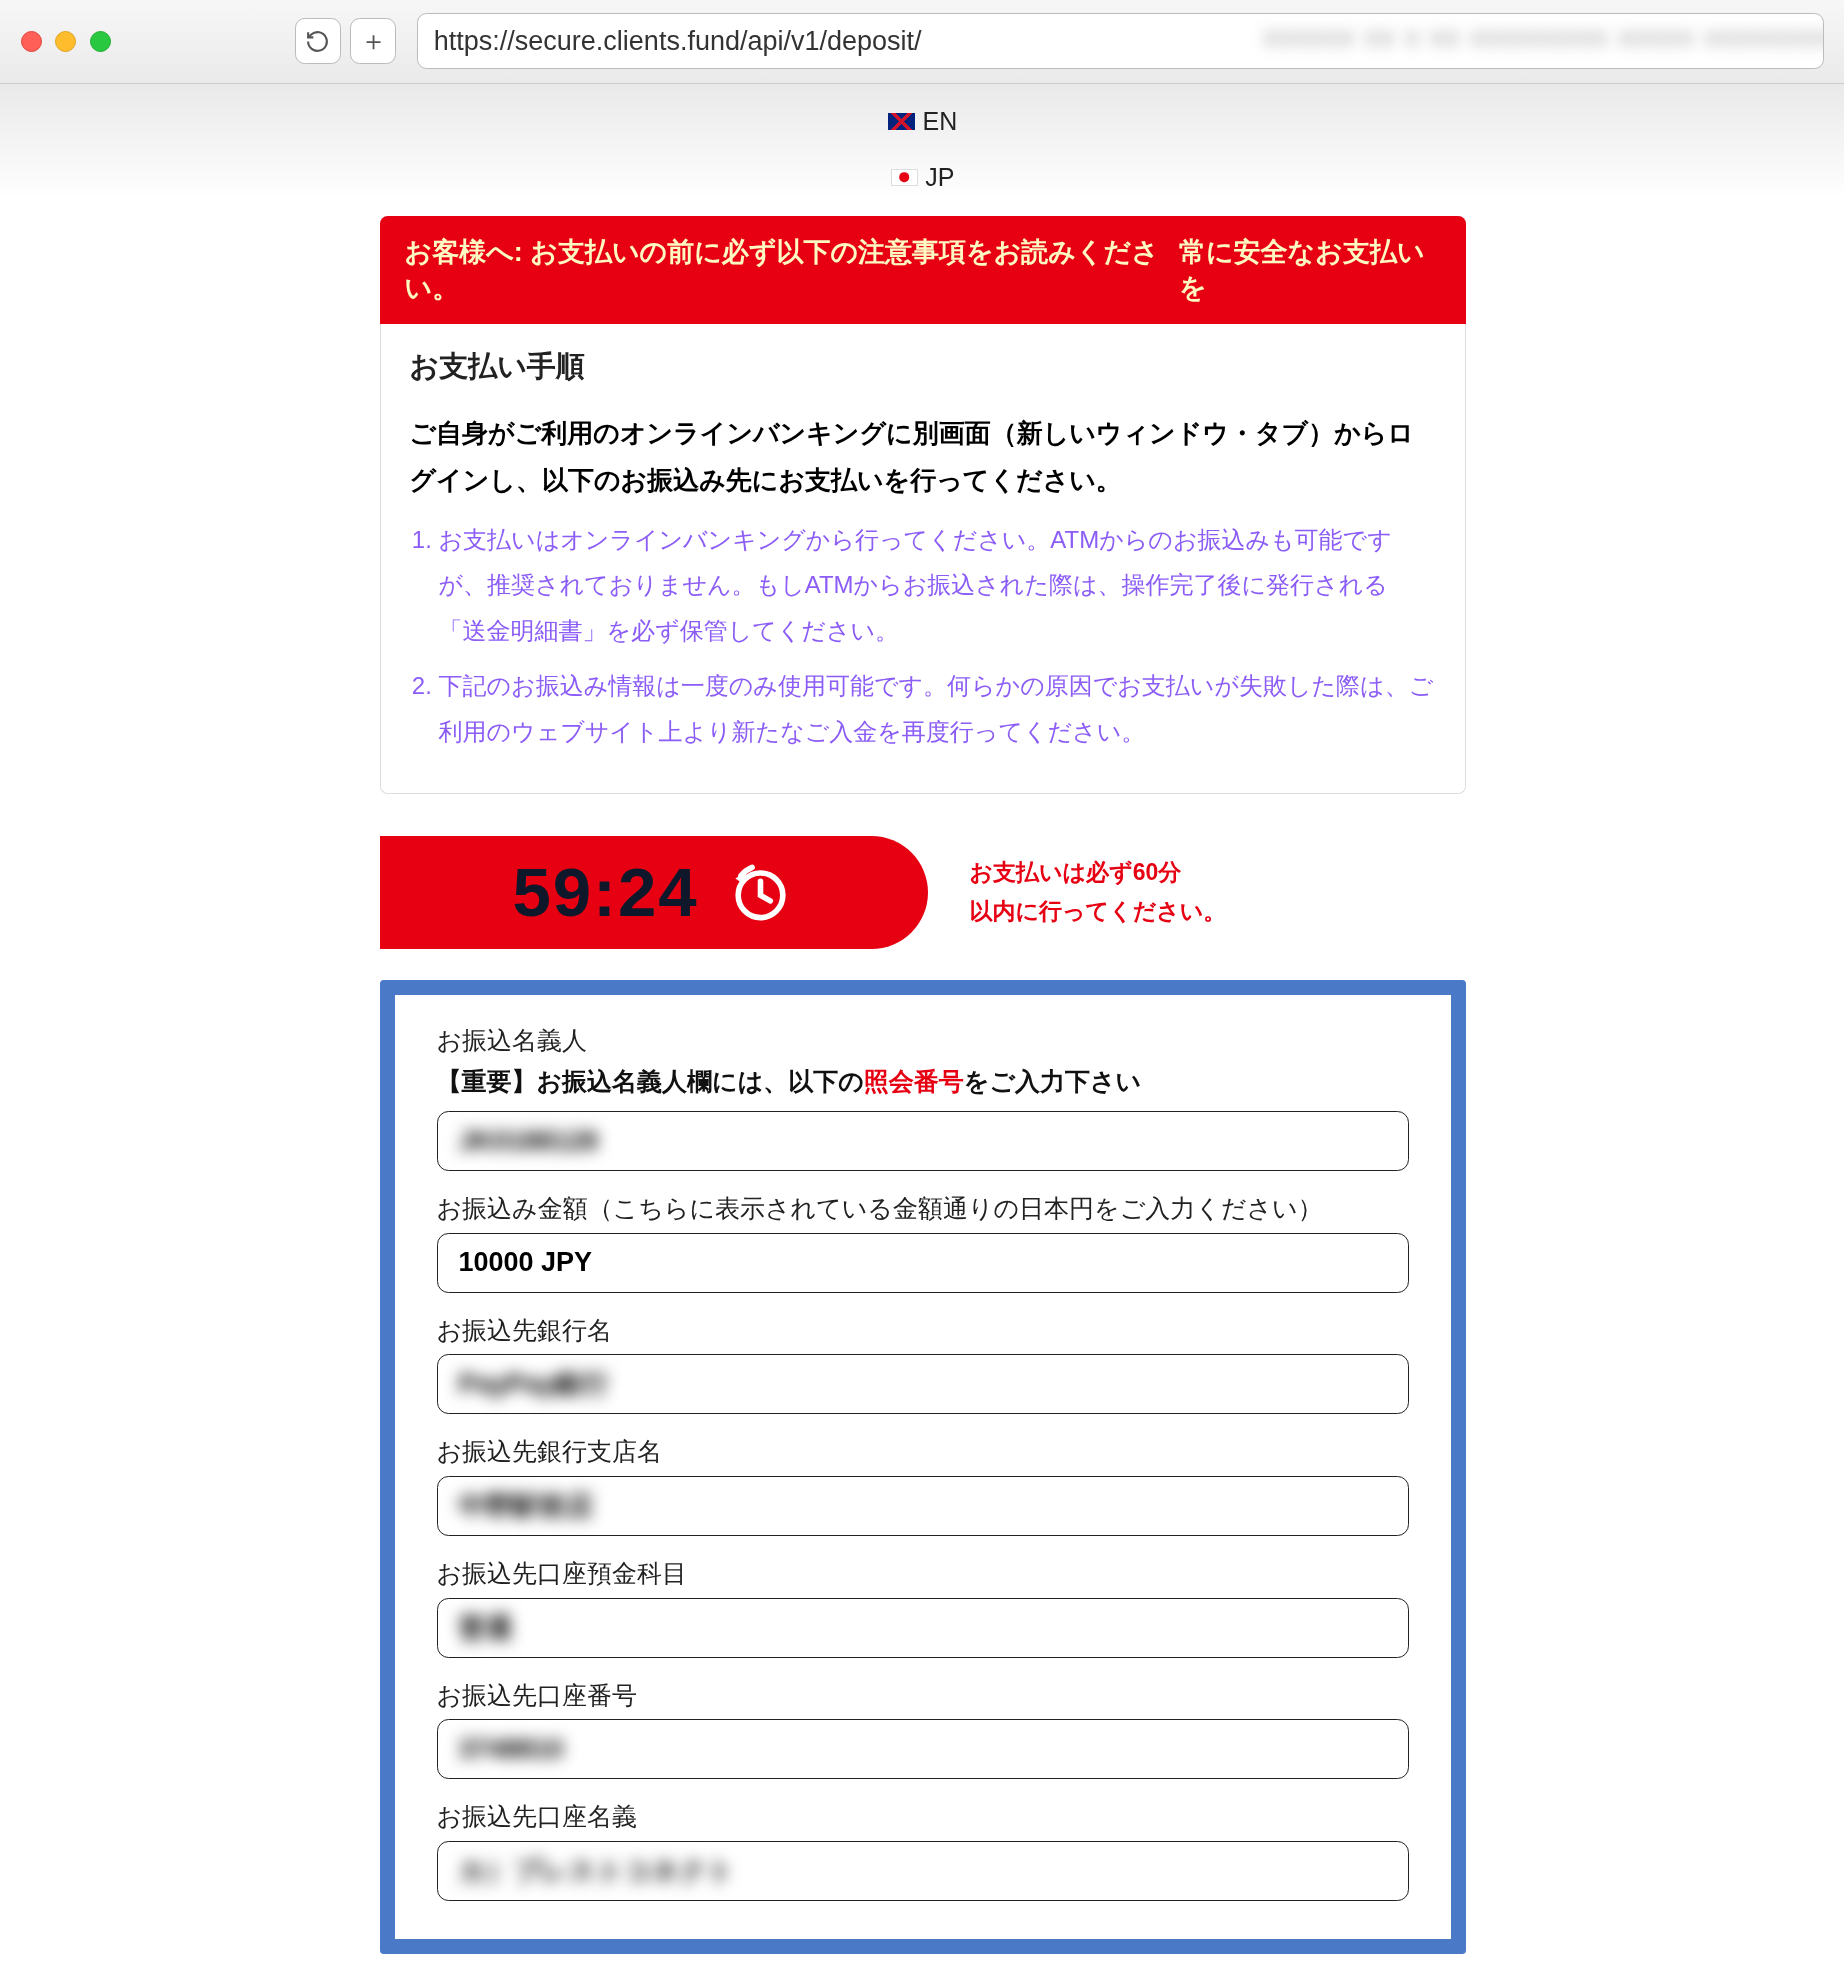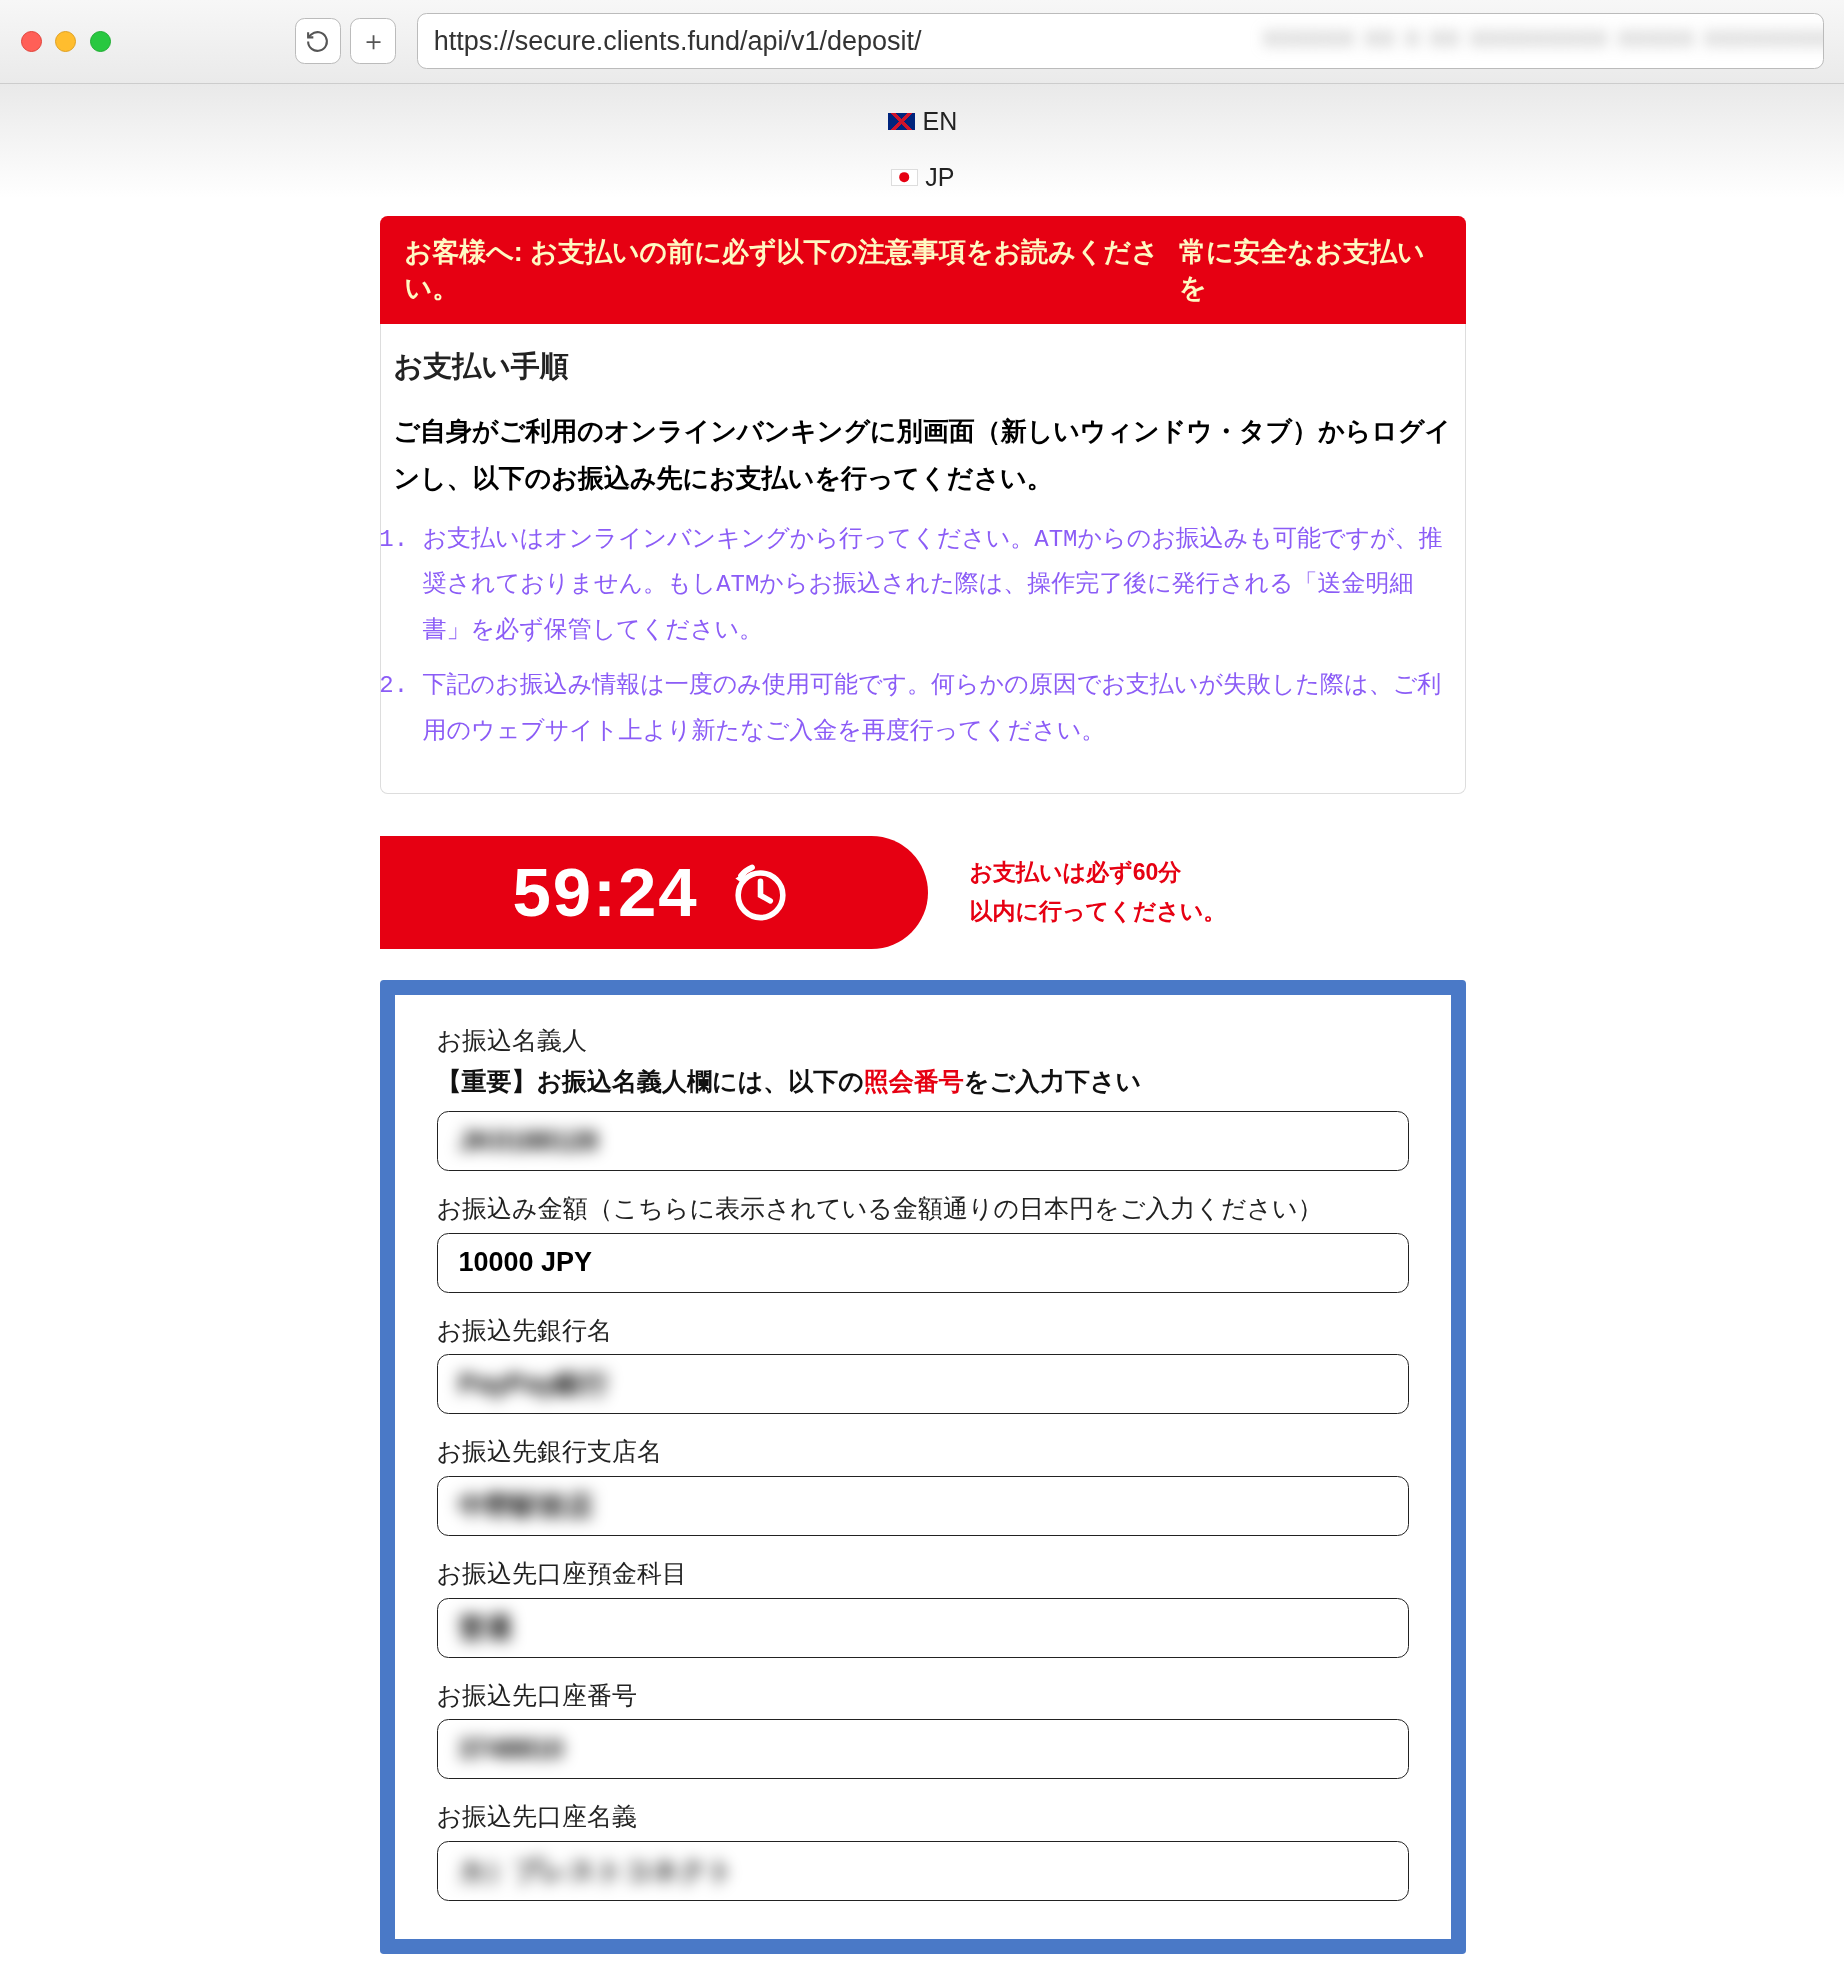--- a/index.html
+++ b/index.html
@@ -60,30 +60,30 @@
     border-radius:50%; left:50%; top:50%; transform:translate(-50%,-50%);
   }
 
   .red-banner {
     background:#e60012; color:#fef9c3; font-size:27px; font-weight:600;
     padding:18px 25px; border-radius:7.7px 7.7px 0 0;
     display:flex; justify-content:space-between;margin-top:24px;
   }
   .proc-box {
     border:1px solid #ddd; border-top:none; border-radius:0 0 7.7px 7.7px;
-    background:#fff; padding:23px 13px 29px;font-family:Liberation Mono, monospace;
+    background:#fff; padding:23px 29px 29px;
   }
   .proc-title { font-size:29px; font-weight:700; color:#222; margin-bottom:23px; }
   .proc-highlight { color:#000000; font-size:26px; font-weight:700; line-height:1.8; margin-bottom:13.4px; }
   .proc-ol { list-style: decimal; padding-left: 29px; }
   .proc-ol li { font-size:24px; color:#8b5cf6; line-height:1.9; margin-bottom:9.6px; }
 
   .timer-row { display:flex; align-items:center; gap:42px; margin:42px 0 31px; }
   .timer-pill {
-    background:#e60012; color:#ffffff; border-radius:0 77px 77px 0;
+    background:#e60012; color:#0f172a; border-radius:0 77px 77px 0;
     height:113px; width:548px; display:flex; align-items:center; justify-content:center; gap:29px;
   }
   .timer-text { font-size:69px; font-weight:700; letter-spacing:1.9px;}
   .clock-icon { width:67px; height:67px; }
   .timer-note { color:#e60012; font-size:23px; font-weight:700; line-height:1.7; }
 
   .blue-frame {
     border:15.4px solid #4a79c7; border-radius:3.8px; padding:29px 42px 38px;
     background:#fff;
   }

